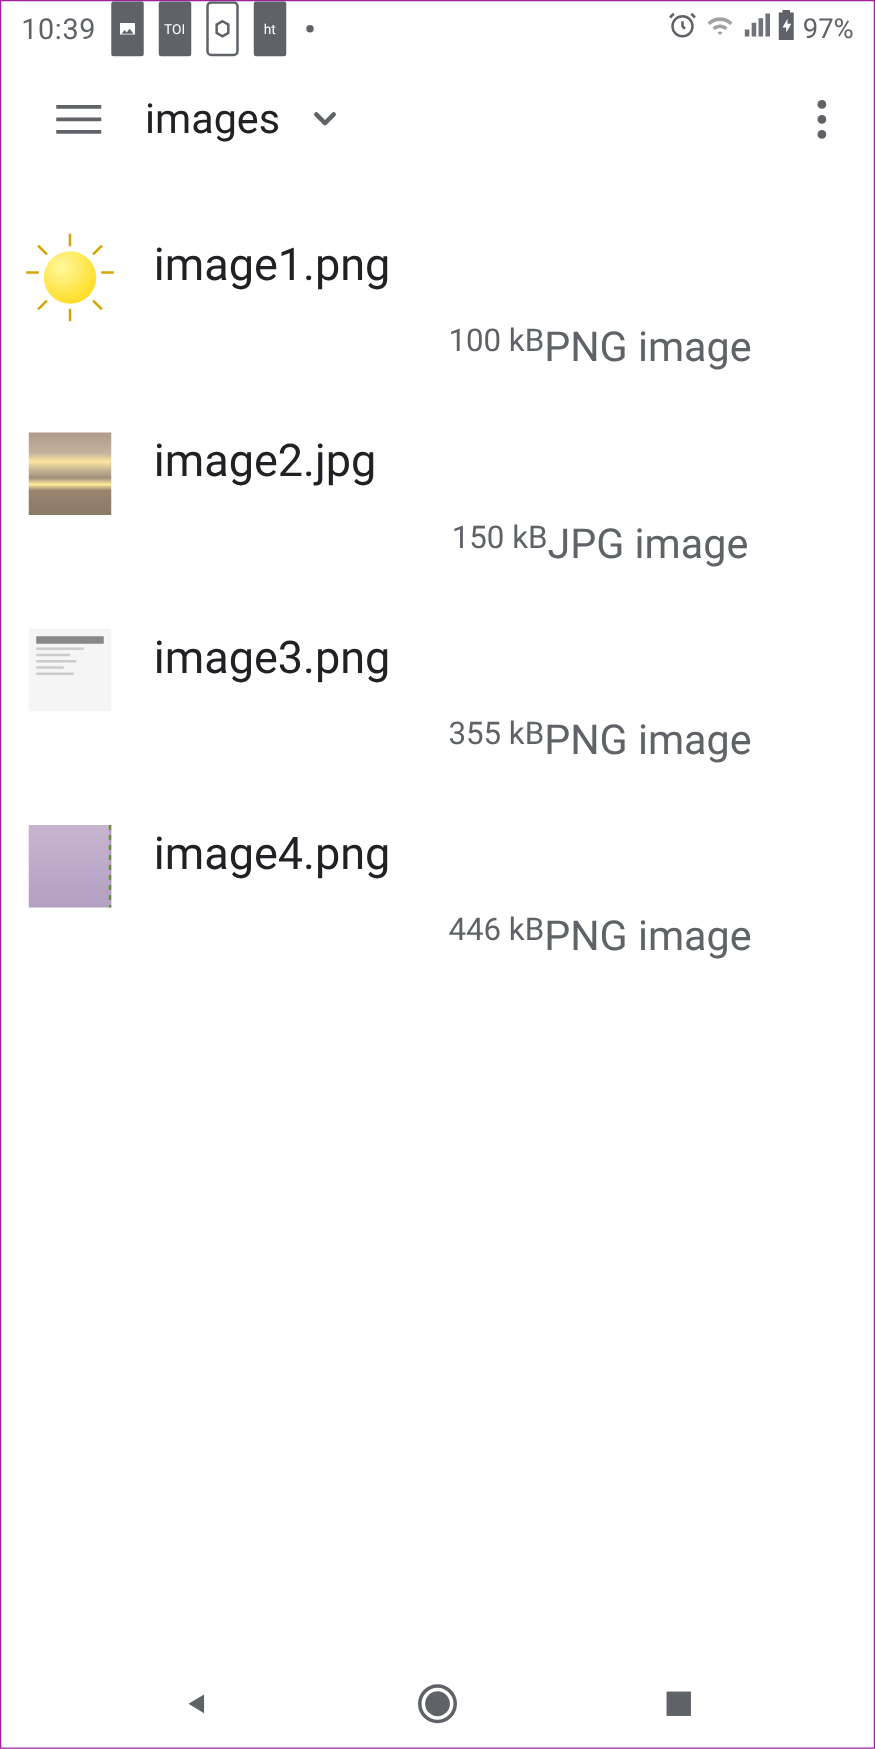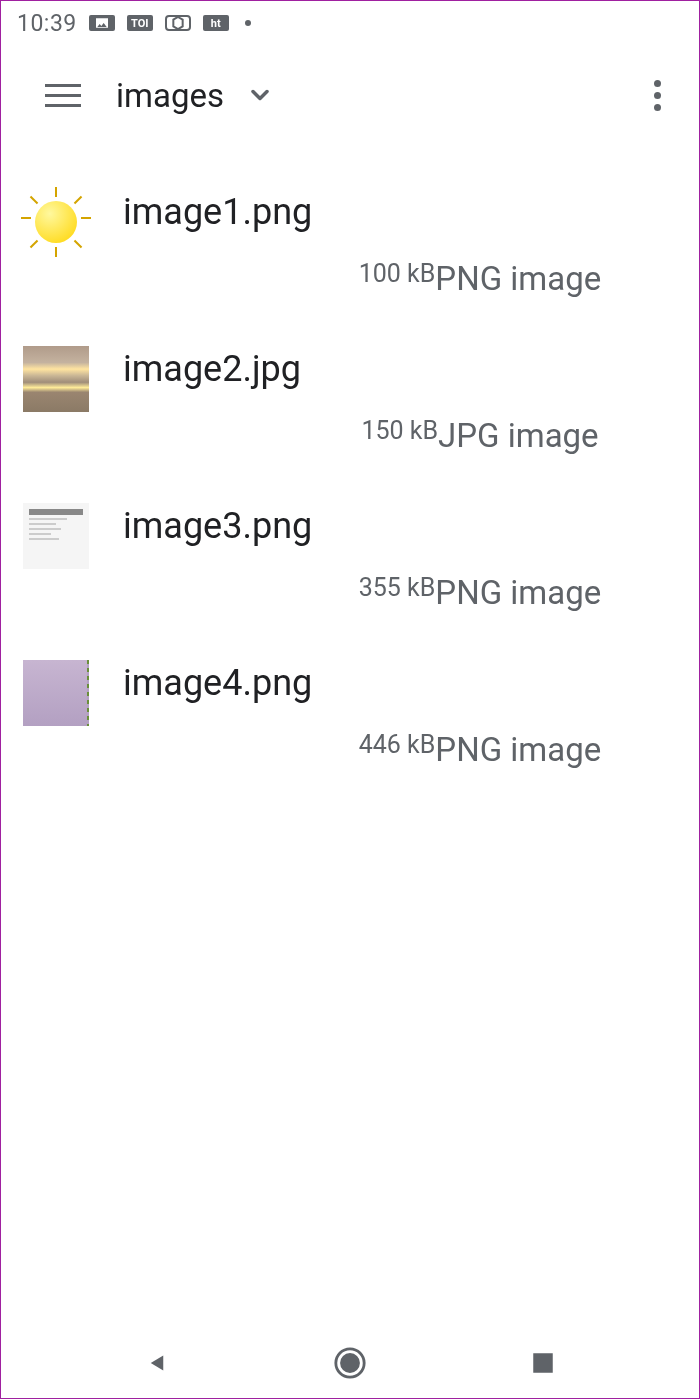--- a/index.html
+++ b/index.html
@@ -39,28 +39,28 @@
       gap: 6px;
     }
     .status-time {
       font-size: 23px;
       font-weight: 400;
       color: #5f6368;
       letter-spacing: 0.5px;
     }
     .status-icon-box {
       width: 26px;
-      height: 16px;
+      height: 44px;
       background: #5f6368;
       display:flex;
       align-items:center;
       justify-content:center;
       color:white;
       font-size:11px;
-      font-weight:700;
+      font-weight:400;
       border-radius:2px;
     }
     .status-dot {
       width: 6px;
       height: 6px;
       background: #5f6368;
       border-radius: 50%;
       margin-left: 4px;
     }
     .battery-text {
@@ -260,20 +260,45 @@
         </svg>
     </span>
     <span class="status-icon-box">TOI</span>
     <span class="status-icon-box" style="background:transparent;border:2px solid #5f6368;border-radius:4px;">
       <svg width="16" height="16" viewBox="0 0 24 24" fill="none" stroke="#5f6368" stroke-width="3">
           <path d="M12 3l7 4v10l-7 4-7-4V7z"></path>
         </svg>
     </span>
     <span class="status-icon-box">ht</span>
     <span class="status-dot"></span>
+  </div>
+  <div class="status-right">
+    <span>
+      <svg width="24" height="24" viewBox="0 0 24 24" fill="none" stroke="#5f6368" stroke-width="2">
+          <circle cx="12" cy="13" r="8"></circle>
+          <path d="M12 9v4l2 2M5 3L2 6M22 6l-3-3"></path>
+        </svg>
+    </span>
+    <span>
+      <svg width="24" height="24" viewBox="0 0 24 24" fill="#5f6368">
+          <path d="M12 20l-2-2c1.1-1.1 2.9-1.1 4 0l-2 2zm-4-4l-2-2c3.3-3.3 8.7-3.3 12 0l-2 2c-2.2-2.2-5.8-2.2-8 0zm-4-4L2 10c5.5-5.5 14.5-5.5 20 0l-2 2c-4.4-4.4-11.6-4.4-16 0z" opacity="0.6"></path>
+        </svg>
+    </span>
+    <span>
+      <svg width="22" height="22" viewBox="0 0 24 24" fill="#5f6368">
+          <path d="M2 22h4v-6H2v6zm6 0h4V10H8v12zm6 0h4V6h-4v16zm6 0h4V2h-4v20z" opacity="0.9"></path>
+        </svg>
+    </span>
+    <span>
+      <svg width="14" height="24" viewBox="0 0 14 24" fill="#5f6368">
+          <path d="M10 2V0H4v2H1v22h12V2h-3z"></path>
+          <path fill="white" d="M7 18v-4H4l4-7v4h3l-4 7z"></path>
+        </svg>
+    </span>
+    <span class="battery-text">97%</span>
   </div>
 </div>
 
 <div class="app-toolbar">
   <div class="hamburger">
     <div class="hamburger-line"></div>
     <div class="hamburger-line"></div>
     <div class="hamburger-line"></div>
   </div>
   <span class="folder-title">images</span>

